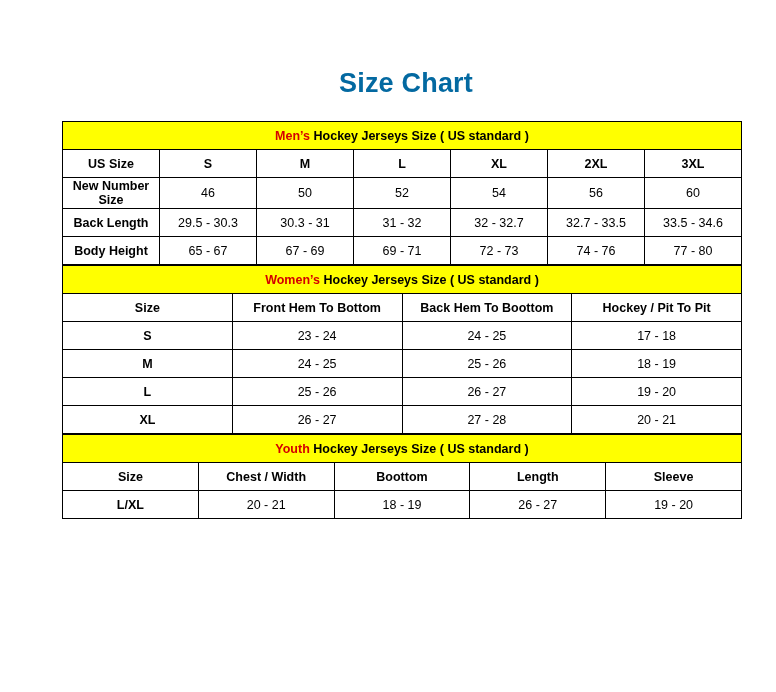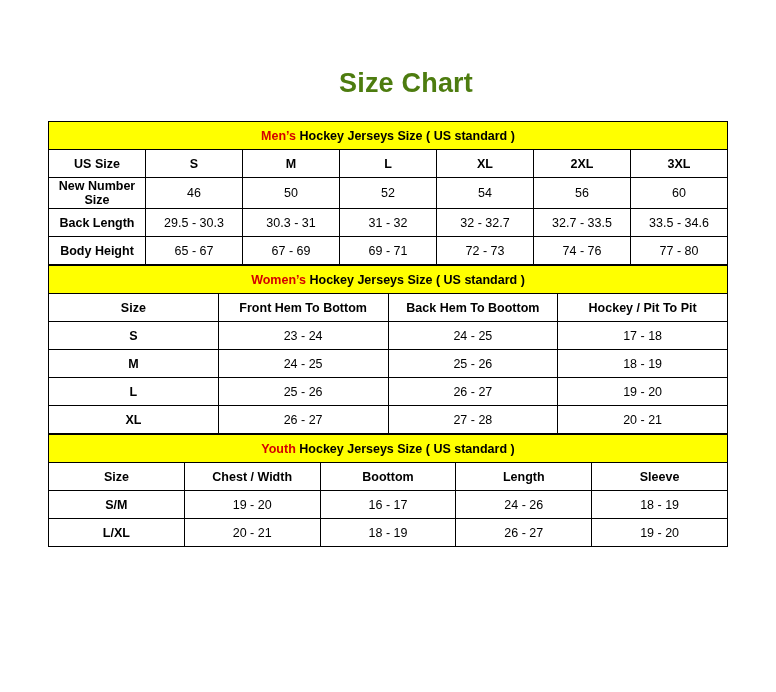--- a/index.html
+++ b/index.html
@@ -14,35 +14,36 @@
     color: #000000;
   }
   .page {
     position: relative;
     width: 776px;
     height: 692px;
     box-sizing: border-box;
   }
   .title {
     text-align: center;
-    color: #4d7c0f;
+    color: #0369a1;
     font-size: 27px;
     font-weight: bold;
     padding-top: 68px;
     letter-spacing: 0.2px;
     padding-left: 36px;
   }
   .chart-wrap {
     margin: 22px auto 0 auto;
     width: 680px;
   }
   table.size-table {
     width: 680px;
     border-collapse: collapse;
     table-layout: fixed;
+    margin-left: 14px;
   }
   table.size-table td {
     border: 1px solid #000000;
     text-align: center;
     vertical-align: middle;
     font-size: 12.5px;
     height: 25px;
     padding: 1px 2px;
   }
   td.section-head {
@@ -161,27 +162,20 @@
           <td class="section-head" colspan="5"><span class="accent">Youth</span><span> Hockey Jerseys Size ( US standard )</span></td>
         </tr>
         <tr>
           <td class="col-head" style="width:148px">Size</td>
           <td class="col-head">Chest / Width</td>
           <td class="col-head">Boottom</td>
           <td class="col-head">Length</td>
           <td class="col-head">Sleeve</td>
         </tr>
         <tr>
-          <td class="row-head-bold">S/M</td>
-          <td>19 - 20</td>
-          <td>16 - 17</td>
-          <td>24 - 26</td>
-          <td>18 - 19</td>
-        </tr>
-        <tr>
           <td class="row-head-bold">L/XL</td>
           <td>20 - 21</td>
           <td>18 - 19</td>
           <td>26 - 27</td>
           <td>19 - 20</td>
         </tr>
       </tbody>
     </table>
 
   </div>

